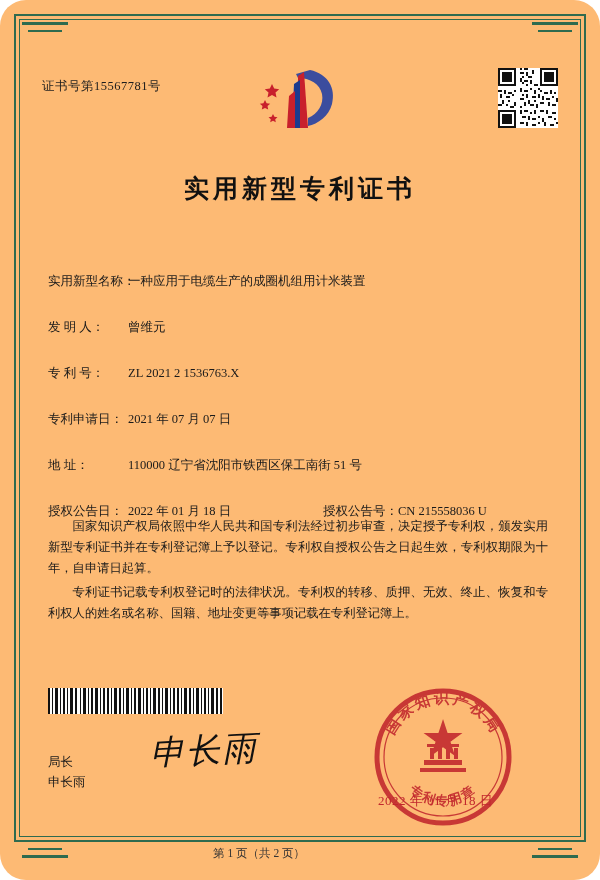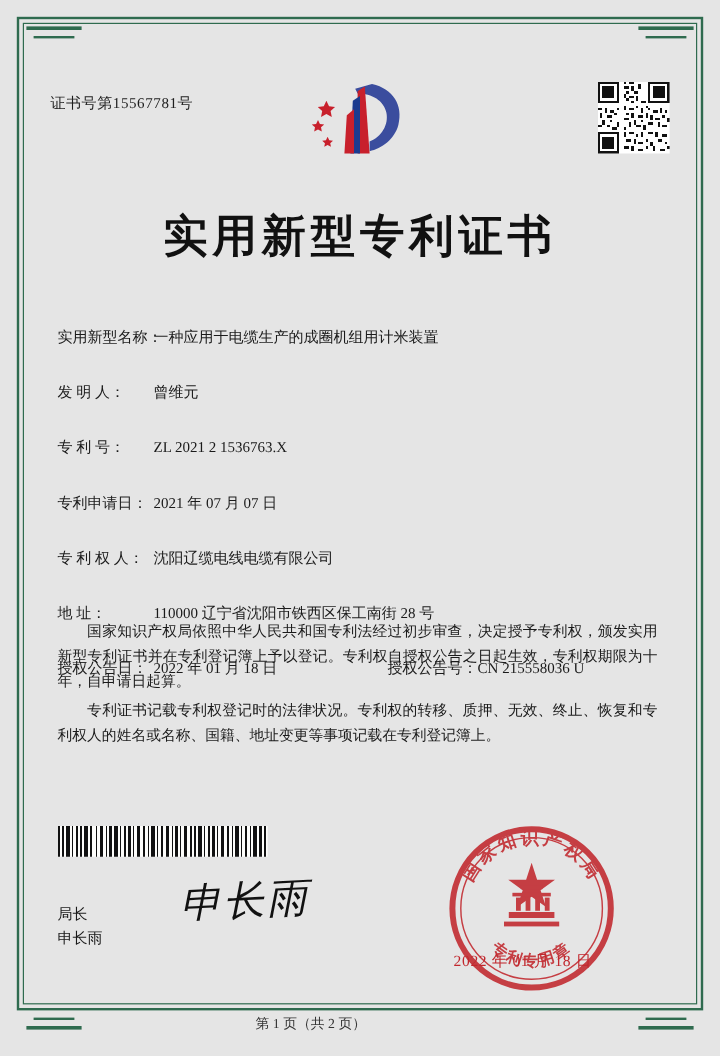--- a/index.html
+++ b/index.html
@@ -13,21 +13,22 @@
     font-family: "Liberation Serif", "DejaVu Serif", serif;
     color: #1a1a1a;
     position: relative;
     overflow: hidden;
   }
   .page {
     position: absolute;
     left: 0; top: 0;
     width: 600px;
     height: 880px;
-    background: #e5e5e5;
+    background: #fdba74;
+    border-radius: 26px;
   }
   
   .border-outer {
     position: absolute;
     left: 14px; top: 14px;
     width: 572px; height: 828px;
     border: 2px solid #2f6b4f;
     box-sizing: border-box;
   }
   .border-inner {
@@ -75,21 +76,21 @@
     position: absolute;
     left: 252px; top: 66px;
     width: 96px; height: 72px;
   }
 
   .title {
     position: absolute;
     left: 0; top: 172px;
     width: 600px;
     text-align: center;
-    font-size: 37px;
+    font-size: 25px;
     font-weight: bold;
     letter-spacing: 4px;
     font-family: "DejaVu Serif", "Liberation Serif", serif;
     color: #111;
   }
 
   .fields {
     position: absolute;
     left: 48px; top: 250px;
     width: 505px;
@@ -310,24 +311,21 @@
     <div class="field-row">
       <span class="field-label f-w5">发 明 人：</span><span class="field-value">曾维元</span>
     </div>
     <div class="field-row">
       <span class="field-label f-w5">专 利 号：</span><span class="field-value">ZL 2021 2 1536763.X</span>
     </div>
     <div class="field-row">
       <span class="field-label f-w5">专利申请日：</span><span class="field-value">2021 年 07 月 07 日</span>
     </div>
     <div class="field-row">
-      <span class="field-label f-w5">专 利 权 人：</span><span class="field-value">沈阳辽缆电线电缆有限公司</span>
-    </div>
-    <div class="field-row">
-      <span class="field-label f-w5">地 址：</span><span class="field-value">110000 辽宁省沈阳市铁西区保工南街 28 号</span>
+      <span class="field-label f-w5">地 址：</span><span class="field-value">110000 辽宁省沈阳市铁西区保工南街 51 号</span>
     </div>
     <div class="field-row two-col">
       <span class="field-label f-w5">授权公告日：</span><span class="field-value">2022 年 01 月 18 日</span>
       <span class="col-right">
         <span class="field-label">授权公告号：</span><span class="field-value">CN 215558036 U</span>
       </span>
     </div>
   </div>
 
   <div class="para" id="para-block">

